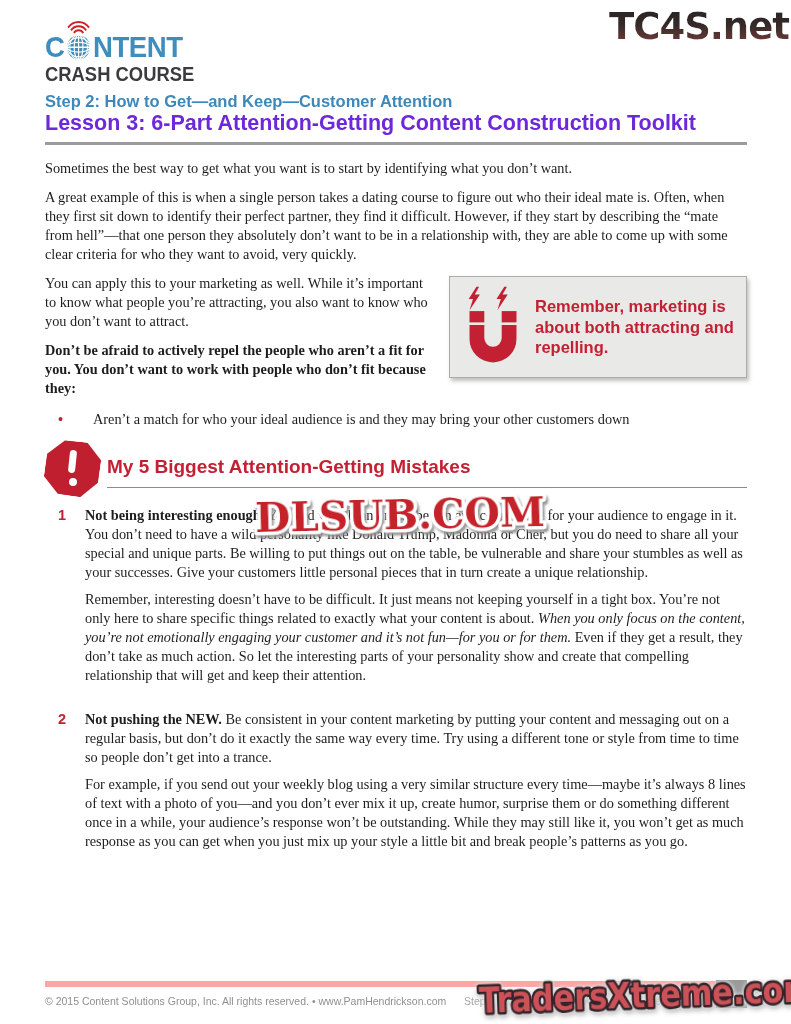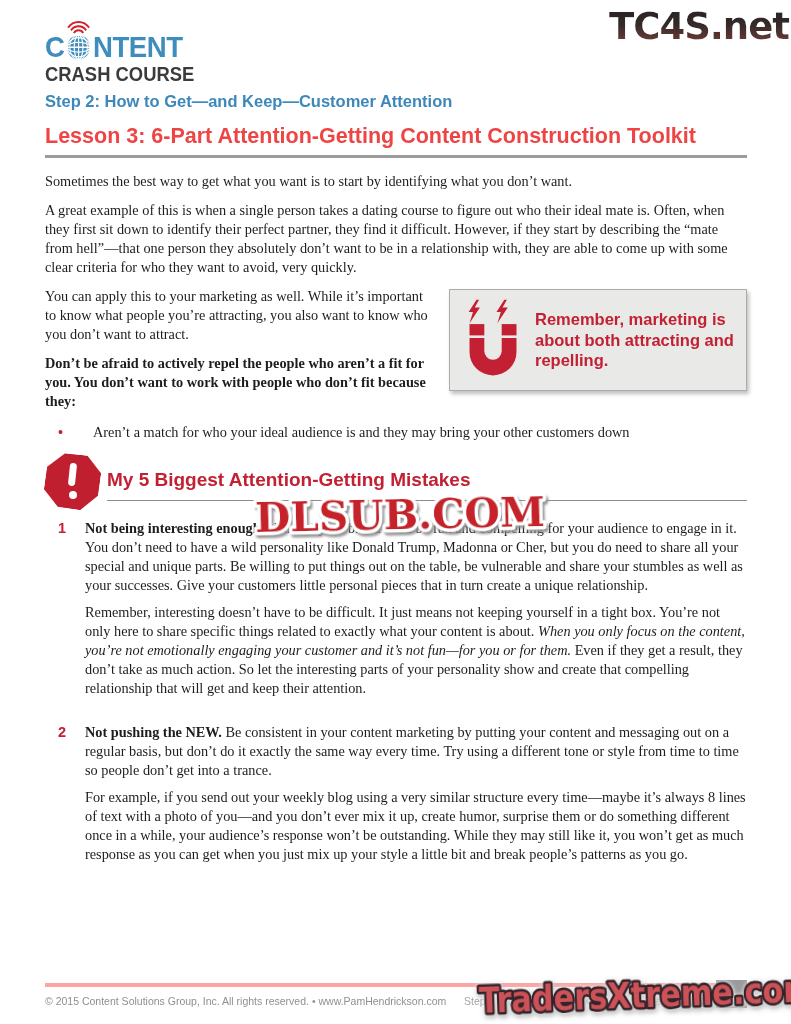--- a/index.html
+++ b/index.html
@@ -13,22 +13,22 @@
       font-family:"Liberation Sans",sans-serif;font-weight:bold;font-size:30px;color:#3f8dbd;
       transform:scale(.92,1);transform-origin:left bottom;}
   .logo-line1 .ltr{letter-spacing:-.5px;}
   .globe-svg{width:33px;height:52px;margin:0 -1px -3px -1px;display:block;}
   .logo-sub{font-family:"Liberation Sans",sans-serif;font-weight:bold;font-size:20px;color:#3b3b3d;
       letter-spacing:0;margin-top:1px;transform:scale(.92,1);transform-origin:left top;}
 
   
   .step{margin-top:13px;font-family:"Liberation Sans",sans-serif;font-weight:bold;
         font-size:16.5px;color:#3d88ba;}
-  .lesson{margin-top:13px;font-family:"Liberation Sans",sans-serif;font-weight:bold;
-        font-size:21.5px;color:#ef4444;}
+  .lesson{margin-top:0;font-family:"Liberation Sans",sans-serif;font-weight:bold;
+        font-size:21.5px;color:#6d28d9;}
   .rule{height:3px;background:#9b9b9b;margin-top:6px;}
 
   
   .bodytxt{font-size:14.3px;line-height:19px;}
   p.para{margin:10px 0 0;}
   p.first{margin-top:14px;}
   .bold{font-weight:bold;}
   .ital{font-style:italic;}
 
   .twocol{display:flex;margin-top:10px;}
@@ -58,21 +58,21 @@
   .section-title{font-family:"Liberation Sans",sans-serif;font-weight:bold;font-size:19px;color:#c32133;}
 
   
   .mistake{display:flex;padding-left:13px;margin-top:9px;}
   .mnum{width:27px;flex:none;font-family:"Liberation Sans",sans-serif;font-weight:bold;
       font-size:14.5px;color:#c32133;padding-top:1px;}
   .mbody{flex:1;font-size:14.3px;line-height:19px;}
   .mp2{margin-top:8px;}
 
   
-  .footer{position:absolute;left:45px;right:44px;bottom:16px;border-top:4px solid #fca5a5;
+  .footer{position:absolute;left:45px;right:44px;bottom:16px;border-top:6px solid #fca5a5;
       padding-top:8px;display:flex;justify-content:space-between;align-items:flex-start;
       font-family:"Liberation Sans",sans-serif;font-size:10.5px;color:#8f8f8f;}
   .footer-right{display:flex;align-items:flex-start;color:#a5a5a5;}
   .pagebox{width:31px;height:28px;background:#9b9b9b;margin-left:8px;margin-top:-15px;
       display:flex;align-items:center;justify-content:center;color:#fff;font-weight:bold;
       font-size:13px;font-family:"Liberation Sans",sans-serif;}
 
   
   .wm-tc4s{position:absolute;top:2px;right:0;}
   .wm-dlsub{position:absolute;left:252px;top:483px;transform:rotate(-1.2deg);}

